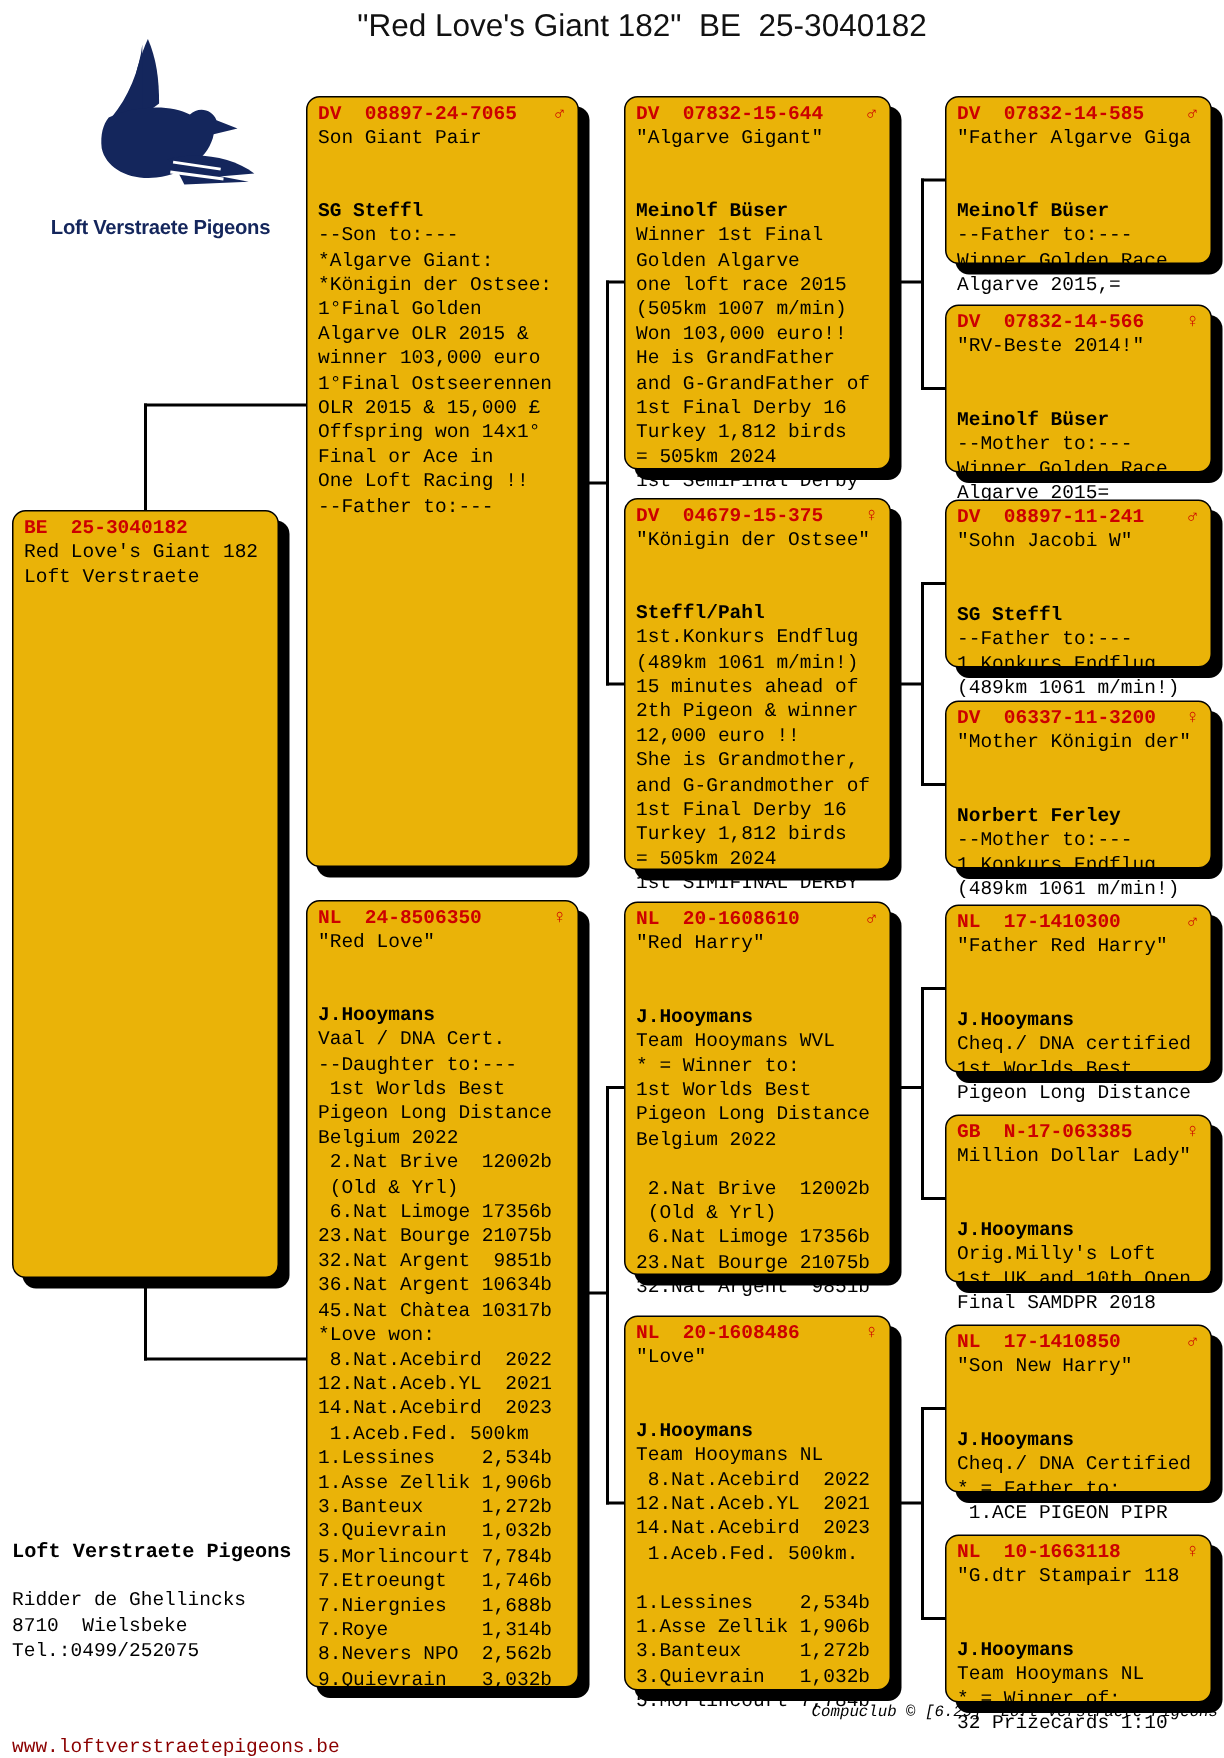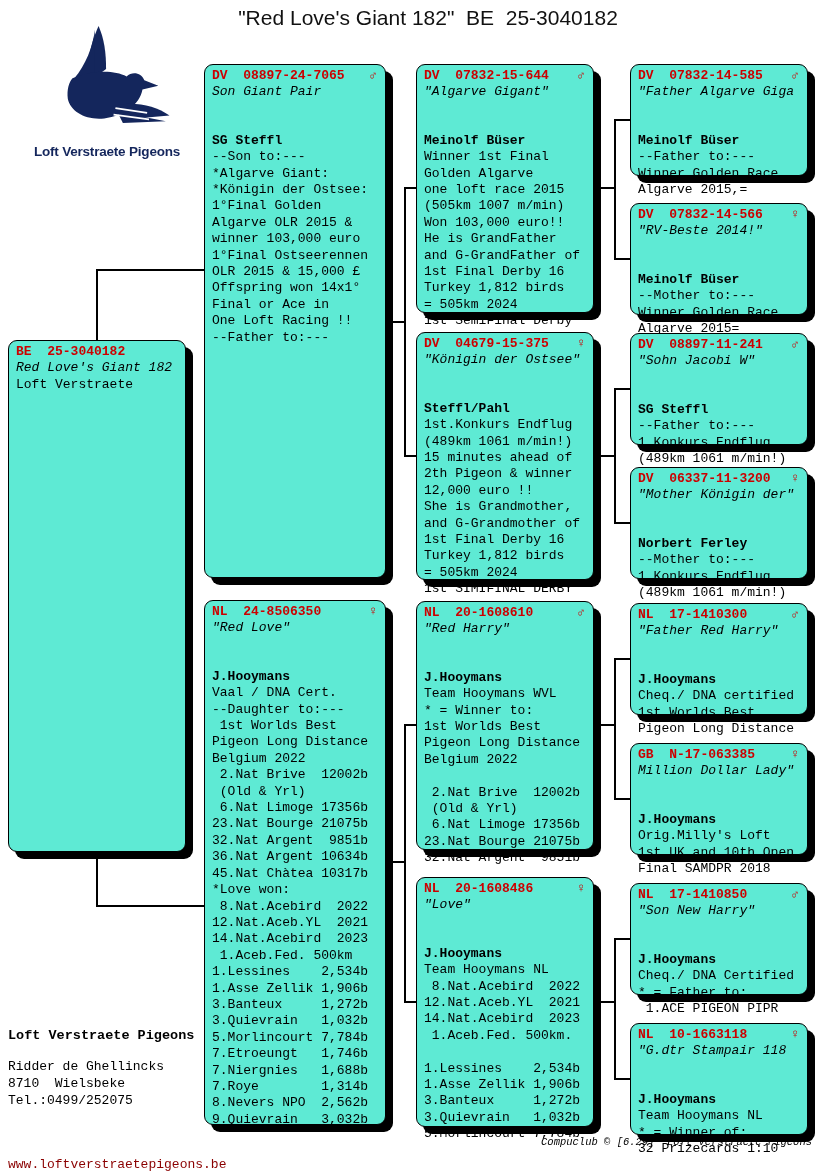--- a/index.html
+++ b/index.html
@@ -7,26 +7,26 @@
         font-family:"Liberation Mono","DejaVu Sans Mono",monospace;color:#000;}
   
   .title{position:absolute;top:6px;left:40px;right:0;text-align:center;
          font-family:"Liberation Sans",sans-serif;font-size:21px;color:#111;white-space:pre;}
   
   .logo{position:absolute;left:22px;top:22px;width:170px;text-align:center;}
   .logo svg{display:block;margin:0 auto;}
   .logo-text{font-family:"Liberation Sans",sans-serif;font-weight:bold;font-size:13.5px;
              letter-spacing:-0.2px;color:#14265c;margin-top:2px;}
   
-  .pbox{position:absolute;background:#5eead4;border:1.5px solid #000;border-radius:9px;
+  .pbox{position:absolute;background:#eab308;border:1.5px solid #000;border-radius:9px;
         box-shadow:7px 7px 0 #000;box-sizing:border-box;padding:3px 7px;
         font-size:13px;line-height:16.4px;}
   .ring{position:relative;color:#cc0000;font-weight:bold;white-space:pre;}
   .sex{position:absolute;right:1px;top:0;font-weight:bold;}
-  .bname{font-style:italic;white-space:pre;}
+  .bname{white-space:pre;}
   .breeder{font-weight:bold;white-space:pre;margin-top:32px;}
   .bbody{white-space:pre;}
   
   .hl,.vl{position:absolute;background:#000;}
   .hl{height:2px;}
   .vl{width:2px;}
   
   .loft-name{position:absolute;left:8px;top:1028px;font-weight:bold;font-size:13.5px;white-space:pre;}
   .address{position:absolute;left:8px;top:1058px;font-size:13px;line-height:17px;white-space:pre;}
   .links{position:absolute;left:8px;top:1124px;font-size:13px;line-height:16.5px;

